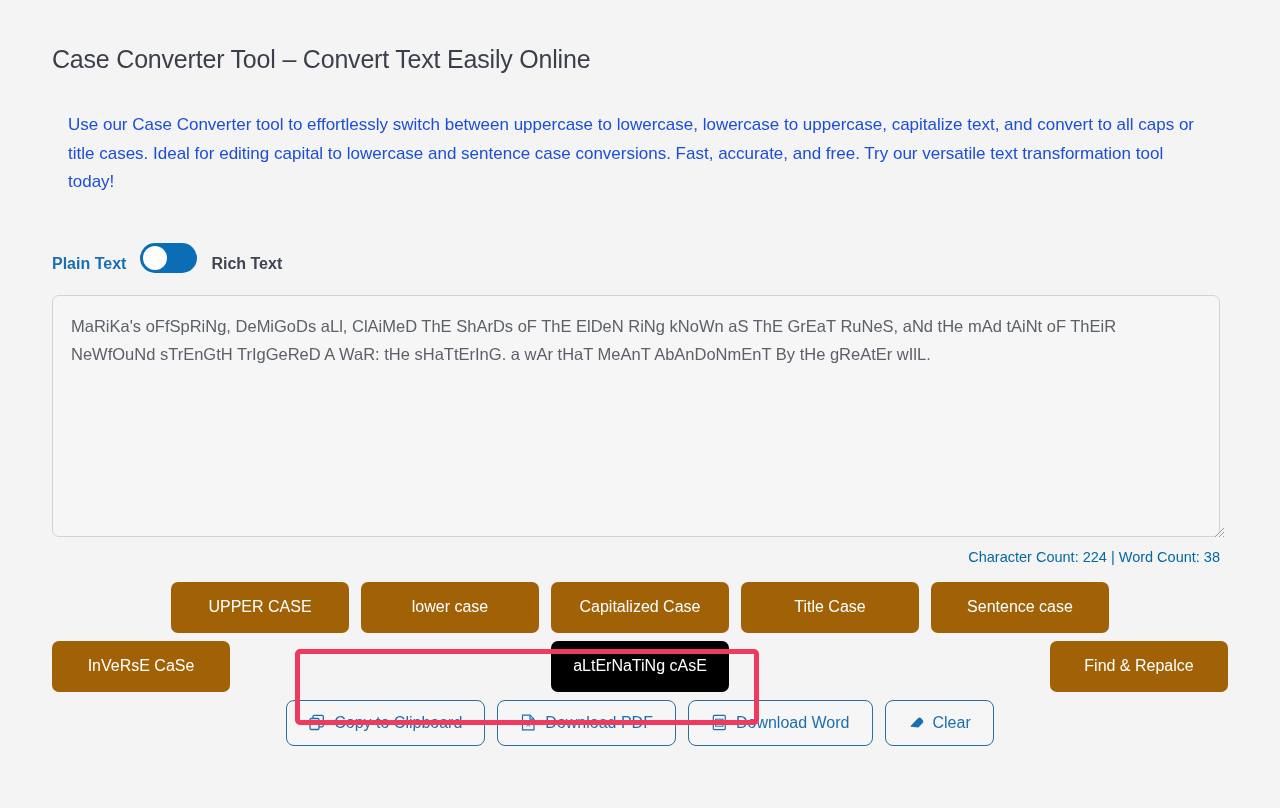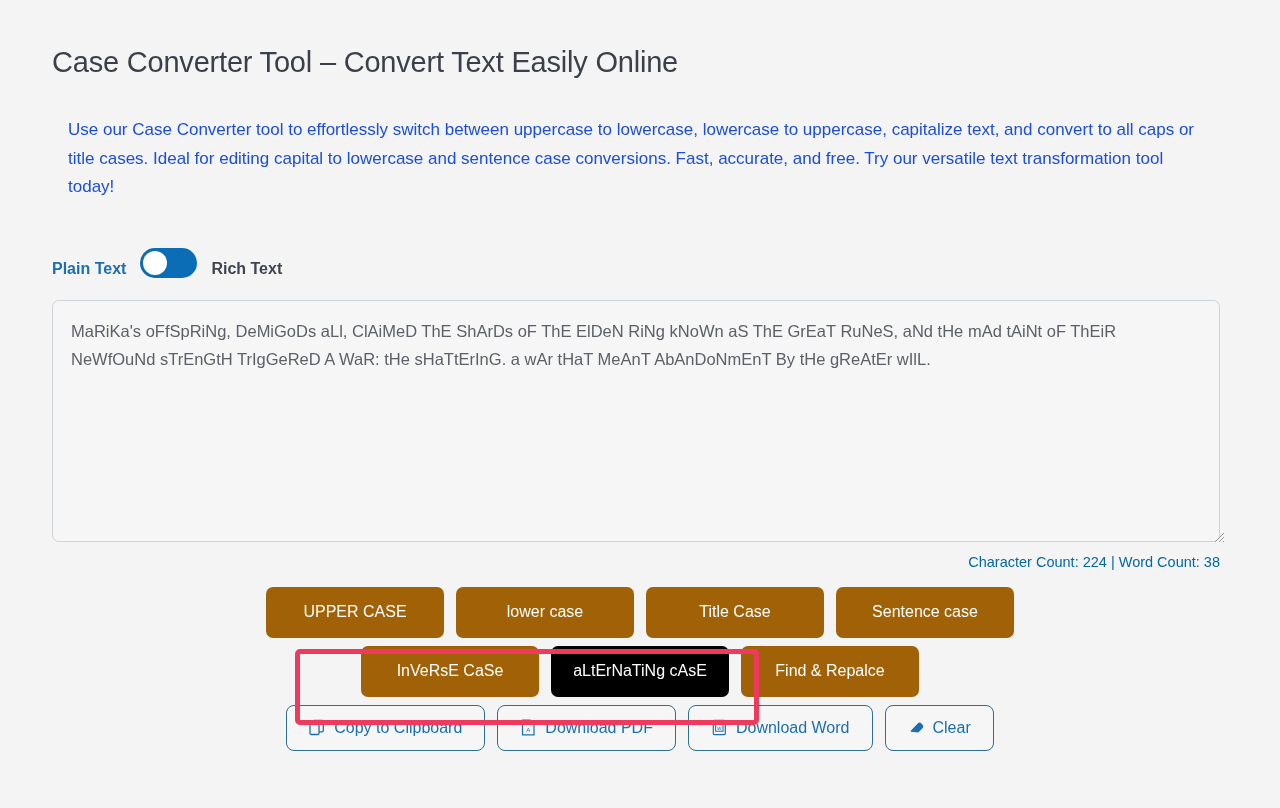--- a/index.html
+++ b/index.html
@@ -21,21 +21,21 @@
     position: absolute;
     left: 0;
     top: 0;
     width: 1280px;
     height: 808px;
     padding: 0 52px;
   }
 
   
   .page-title {
-    font-size: 29px;
+    font-size: 25px;
     font-weight: 400;
     color: #3b3f4a;
     letter-spacing: -0.2px;
     margin: 0;
     padding-top: 44px;
     line-height: 1.25;
   }
 
   .page-desc {
     font-size: 17px;
@@ -118,21 +118,21 @@
   
   .btn-rows {
     margin-top: 17px;
     position: relative;
   }
   .btn-row {
     display: flex;
     justify-content: center;
     gap: 12px;
   }
-  .btn-row.row2 { margin-top: 8px; }
+  .btn-row.row2 { margin-top: 8px; justify-content: space-between; }
   .btn-row.row3 { margin-top: 8px; }
 
   .btn-case {
     background: #a16207;
     color: #ffffff;
     border: none;
     border-radius: 7px;
     height: 51px;
     min-width: 178px;
     padding: 0 22px;
@@ -209,20 +209,21 @@
     </svg>
   </div>
 
   <div class="counter">Character Count: 224 | Word Count: 38</div>
 
   <div class="btn-rows">
 
     <div class="btn-row row1">
       <button class="btn-case">UPPER CASE</button>
       <button class="btn-case">lower case</button>
+      <button class="btn-case">Capitalized Case</button>
       <button class="btn-case">Title Case</button>
       <button class="btn-case">Sentence case</button>
     </div>
 
     <div class="btn-row row2">
       <button class="btn-case">InVeRsE CaSe</button>
       <button class="btn-case active">aLtErNaTiNg cAsE</button>
       <button class="btn-case">Find &amp; Repalce</button>
     </div>
 

